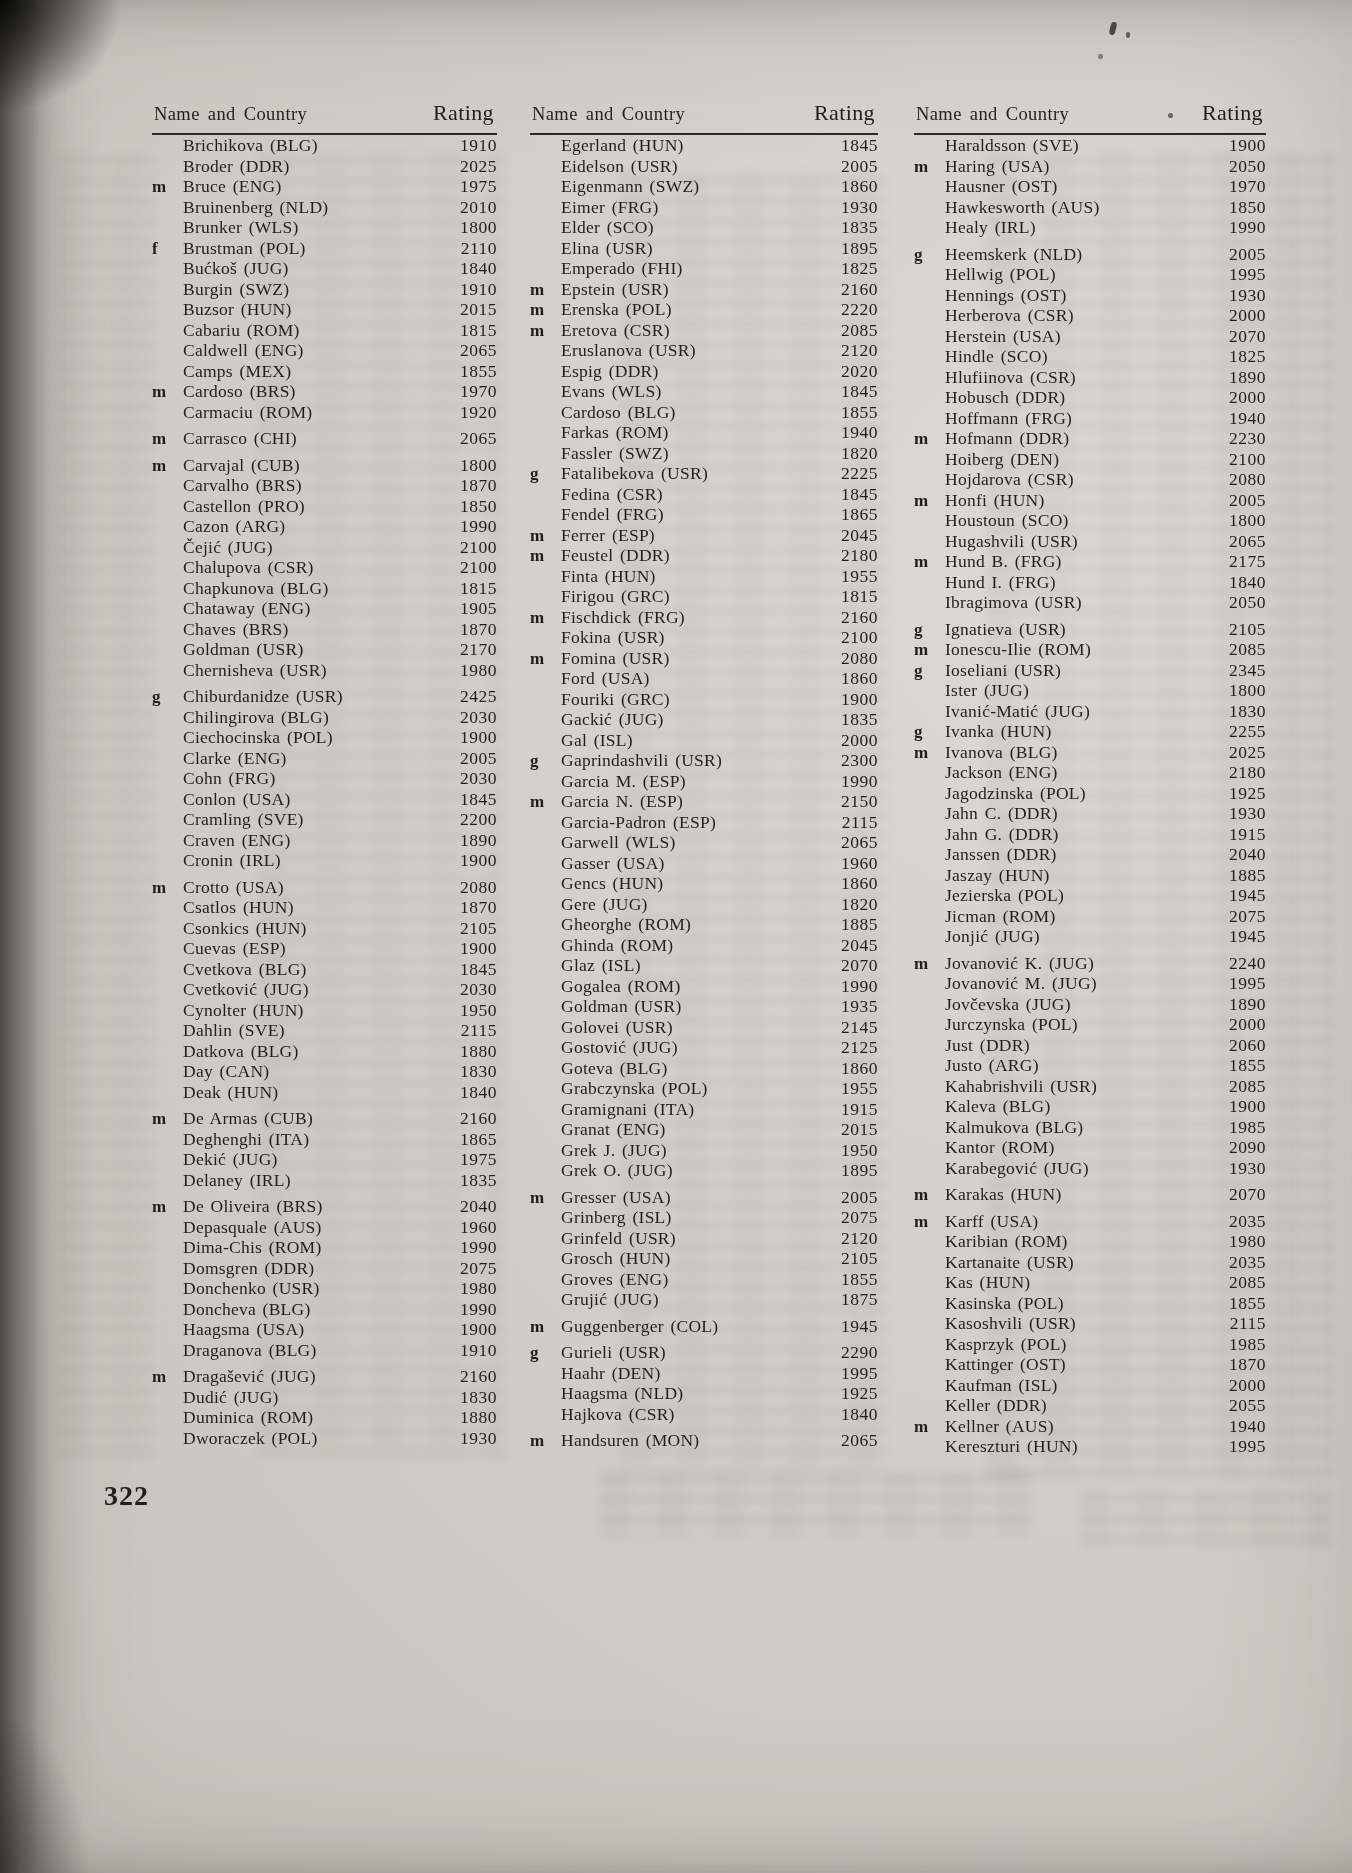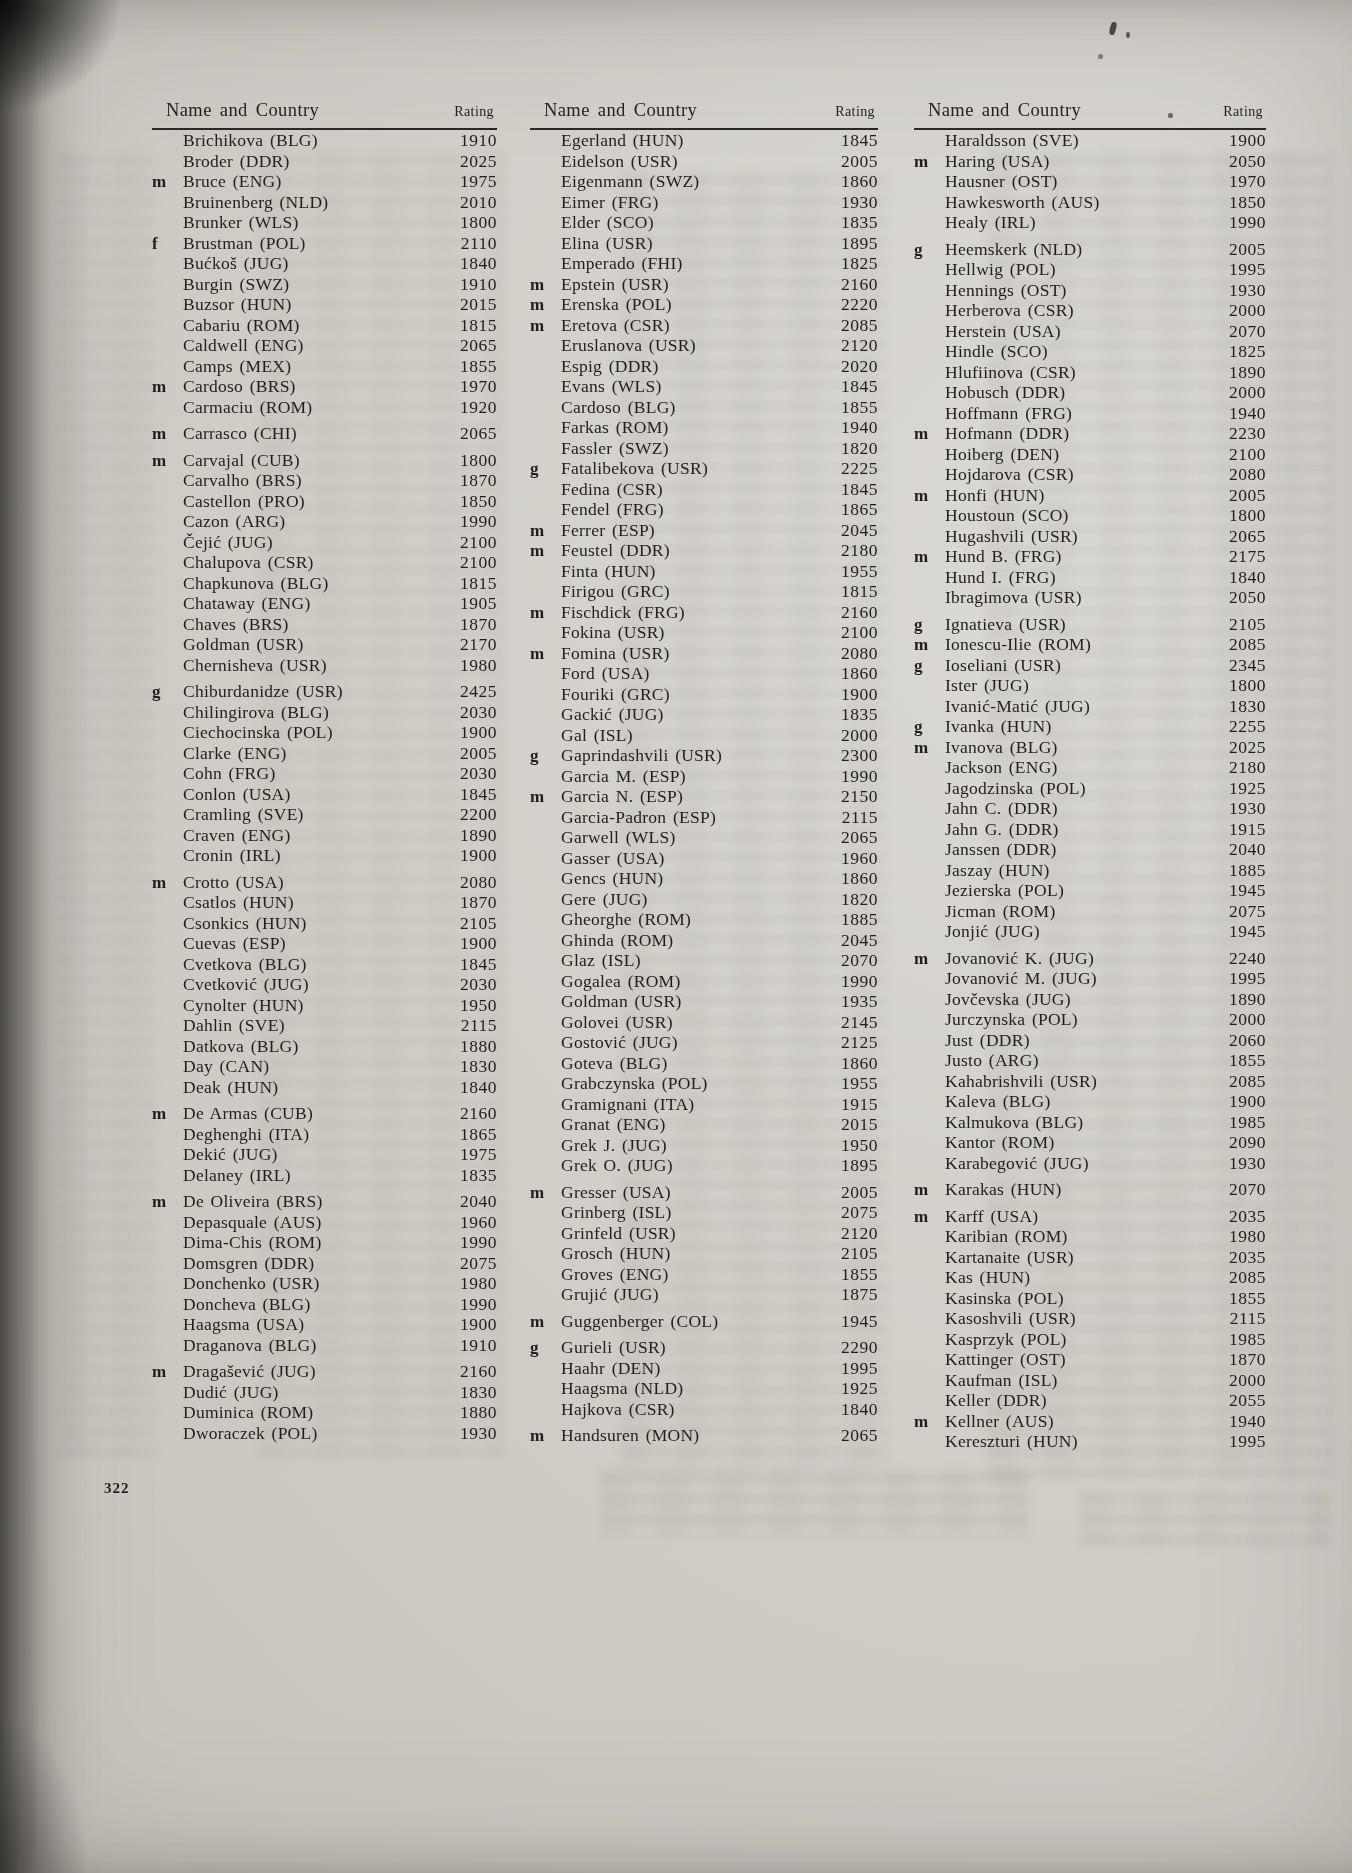--- a/index.html
+++ b/index.html
@@ -39,31 +39,31 @@
   .sp4 { left:1168px; top:113px; width:5px; height:5px; opacity:.65; }
 
   
   .col { position:absolute; top:100px; }
   .col-1 { left:152px; width:345px; }
   .col-2 { left:530px; width:348px; }
   .col-3 { left:914px; width:352px; }
 
   .colhead { display:flex; align-items:baseline; padding:0 3px 7px 2px;
     border-bottom:2.5px solid #2b2823; }
-  .colhead .h-name { font-size:18.5px; letter-spacing:.4px; word-spacing:3px;margin-left:12px; }
-  .colhead .h-rating { margin-left:auto; font-size:14px; letter-spacing:.4px;text-align:right; }
+  .colhead .h-name { font-size:18.5px; letter-spacing:.4px; word-spacing:3px; }
+  .colhead .h-rating { margin-left:auto; font-size:22px; letter-spacing:.4px;text-align:right; }
 
   .rows { }
   .row { display:flex; align-items:baseline; height:20.5px; }
   .row.gap { margin-top:6px; }
   .row .t { flex:0 0 31px; font-weight:700; font-size:17px; }
   .row .n { flex:1 1 auto; font-size:17.5px; letter-spacing:.25px; word-spacing:2px; white-space:nowrap; overflow:hidden; }
   .row .r { flex:0 0 74px; text-align:right; font-size:17.5px; letter-spacing:.5px; }
 
-  .pageno { position:absolute; left:104px; top:1480px; font-size:15px; font-weight:700; letter-spacing:1px; }
+  .pageno { position:absolute; left:104px; top:1480px; font-size:28px; font-weight:700; letter-spacing:1px; }
 </style>
 </head>
 <body>
 
 <div class="photo">
   <div class="gutter"></div>
   <div class="corner-tl"></div>
   <div class="corner-bl"></div>
 
   <div class="ghost g1"></div>

